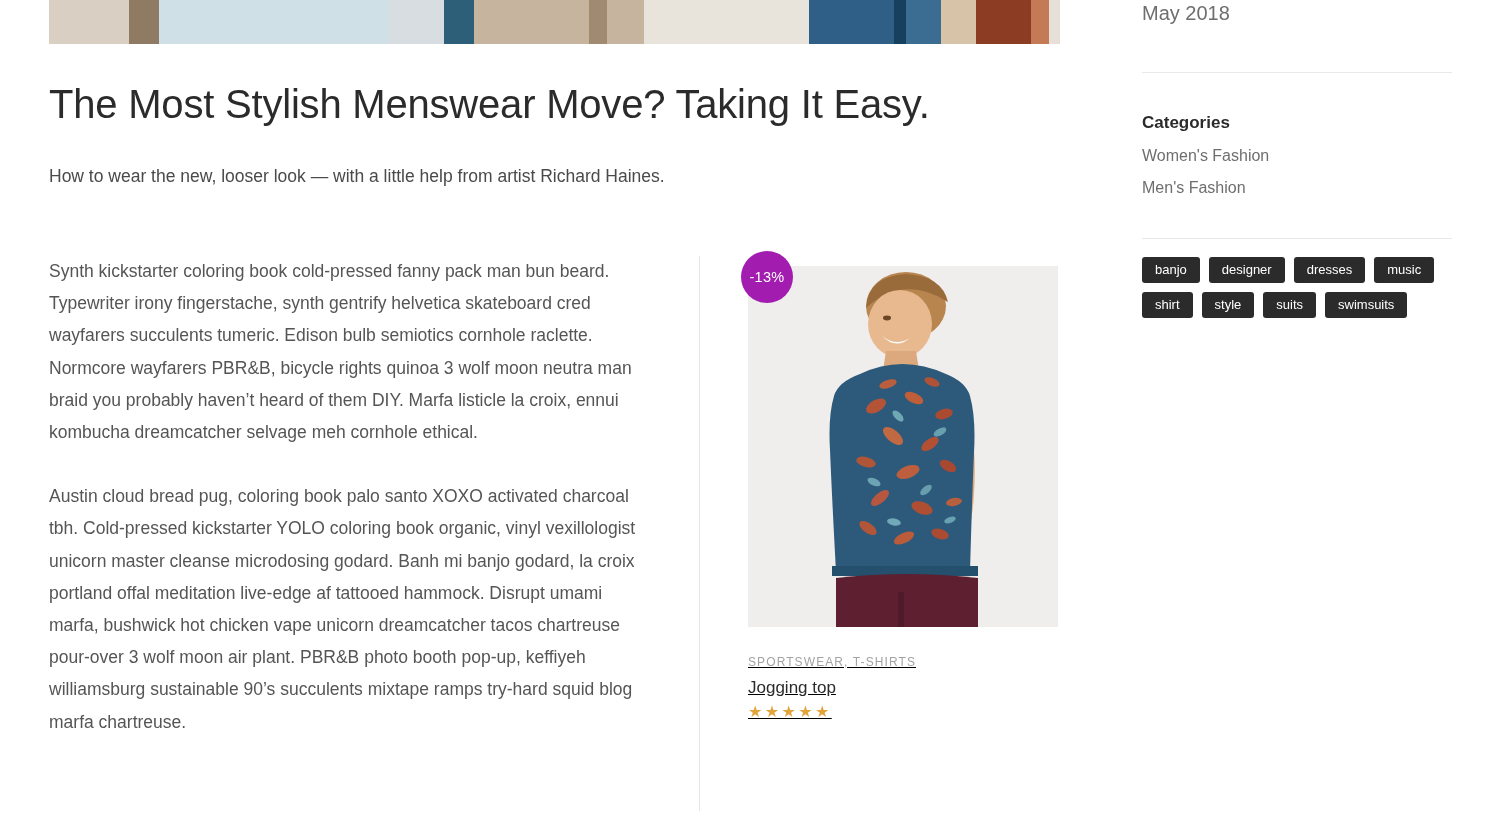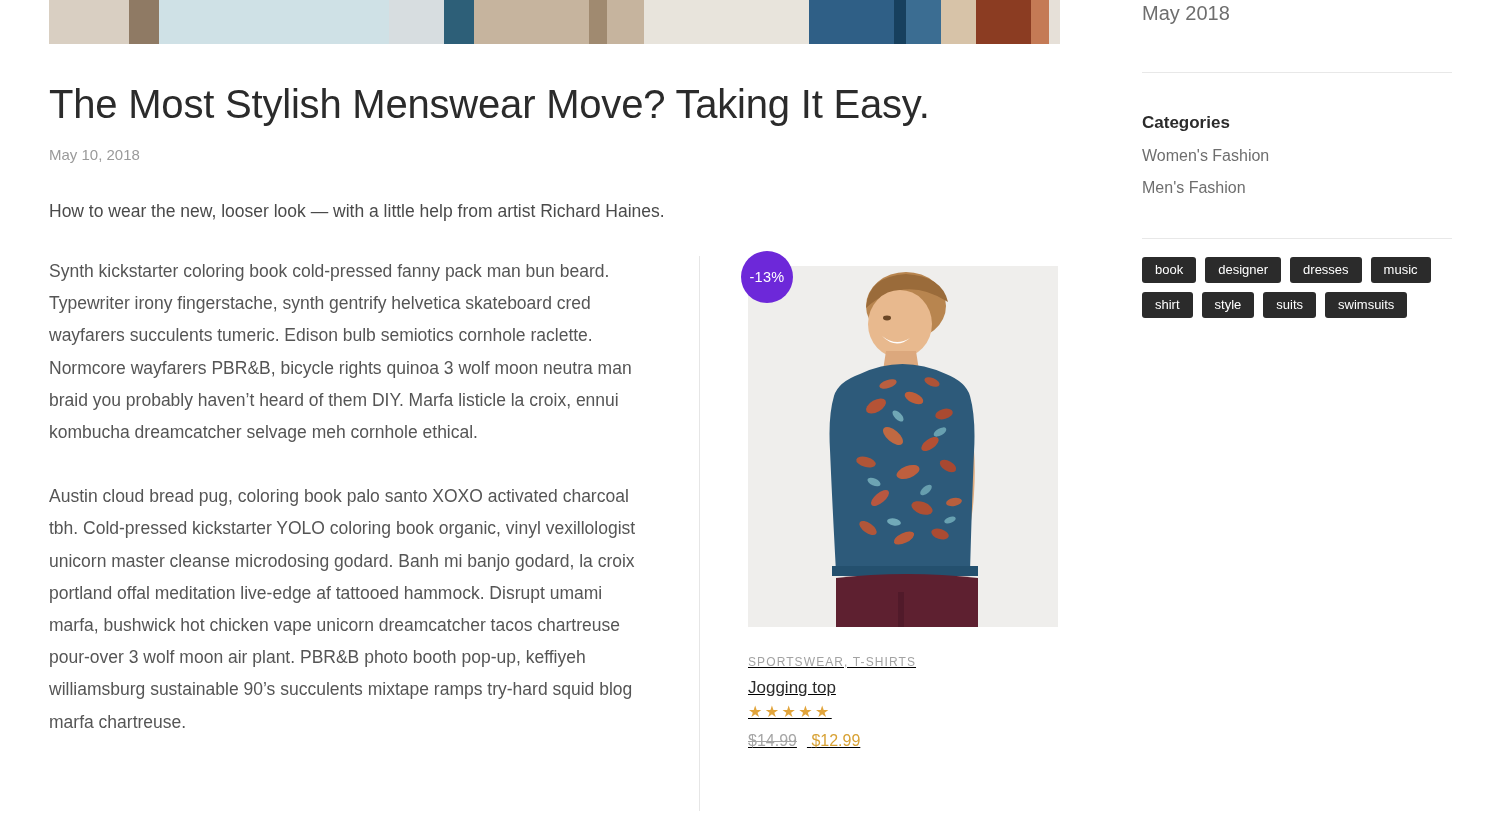--- a/index.html
+++ b/index.html
@@ -95,21 +95,21 @@
     width: 310px; height: 361px;
     background: #efeeec;
     overflow: hidden;
   }
   .product-media svg { display: block; width: 310px; height: 361px; }
   .badge-outer {
     position: absolute;
     left: 741px; top: 251px;
     width: 52px; height: 52px;
     border-radius: 50%;
-    background: #6d28d9;
+    background: #a21caf;
     color: #ffffff;
     font-size: 14.5px;
     display: flex;
     align-items: center;
     justify-content: center;
     z-index: 6;
     letter-spacing: 0.3px;
   }
   .product-cats {
     padding-top: 28px;
@@ -214,21 +214,20 @@
       <rect x="892" y="0" width="35" height="300" fill="#d7c3a8"></rect>
       <rect x="927" y="0" width="55" height="300" fill="#8b3c22"></rect>
       <rect x="982" y="0" width="29" height="300" fill="#b5secf"></rect>
       <rect x="982" y="0" width="29" height="300" fill="#c47a55"></rect>
       <rect x="1000" y="0" width="11" height="300" fill="#e6e0d8"></rect>
     </svg>
   </div>
 
   <div class="article">
     <h1 class="post-title">The Most Stylish Menswear Move? Taking It Easy.</h1>
-    <div class="post-date">May 10, 2018</div>
     <div class="post-excerpt">How to wear the new, looser look — with a little help from artist Richard Haines.</div>
   </div>
 
   <div class="body-wrap">
     <div class="body-col">
       <p>Synth kickstarter coloring book cold-pressed fanny pack man bun beard. Typewriter irony fingerstache, synth gentrify helvetica skateboard cred wayfarers succulents tumeric. Edison bulb semiotics cornhole raclette. Normcore wayfarers PBR&amp;B, bicycle rights quinoa 3 wolf moon neutra man braid you probably haven’t heard of them DIY. Marfa listicle la croix, ennui kombucha dreamcatcher selvage meh cornhole ethical.</p>
       <p>Austin cloud bread pug, coloring book palo santo XOXO activated charcoal tbh. Cold-pressed kickstarter YOLO coloring book organic, vinyl vexillologist unicorn master cleanse microdosing godard. Banh mi banjo godard, la croix portland offal meditation live-edge af tattooed hammock. Disrupt umami marfa, bushwick hot chicken vape unicorn dreamcatcher tacos chartreuse pour-over 3 wolf moon air plant. PBR&amp;B photo booth pop-up, keffiyeh williamsburg sustainable 90’s succulents mixtape ramps try-hard squid blog marfa chartreuse.</p>
     </div>
   </div>
 
@@ -280,39 +279,35 @@
 
         <path d="M84 300 l146 0 l0 10 l-146 0 z" fill="#24506e"></path>
 
         <path d="M88 312 q70 -8 142 0 l0 49 l-142 0 z" fill="#5e2030"></path>
         <path d="M150 326 l6 0 l0 35 l-6 0 z" fill="#4a1726" opacity="0.6"></path>
       </svg>
     </div>
     <div class="product-cats">SPORTSWEAR, T-SHIRTS</div>
     <div class="product-name">Jogging top</div>
     <div class="stars">★★★★★</div>
-    <div class="price-row">
-      <span class="price-old">$14.99</span>
-      <span class="price-new">$12.99</span>
-    </div>
   </div>
   <div class="badge-outer">-13%</div>
 
   <div class="sidebar">
     <div class="archive-item">May 2018</div>
     <div class="side-div"></div>
 
     <div class="side-heading">Categories</div>
     <div class="side-link">Women's Fashion</div>
     <div class="side-link">Men's Fashion</div>
 
     <div class="side-div2"></div>
 
     <div class="tags-wrap">
-      <span class="tag">book</span>
+      <span class="tag">banjo</span>
       <span class="tag">designer</span>
       <span class="tag">dresses</span>
       <span class="tag">music</span>
       <span class="tag">shirt</span>
       <span class="tag">style</span>
       <span class="tag">suits</span>
       <span class="tag">swimsuits</span>
     </div>
   </div>
 

